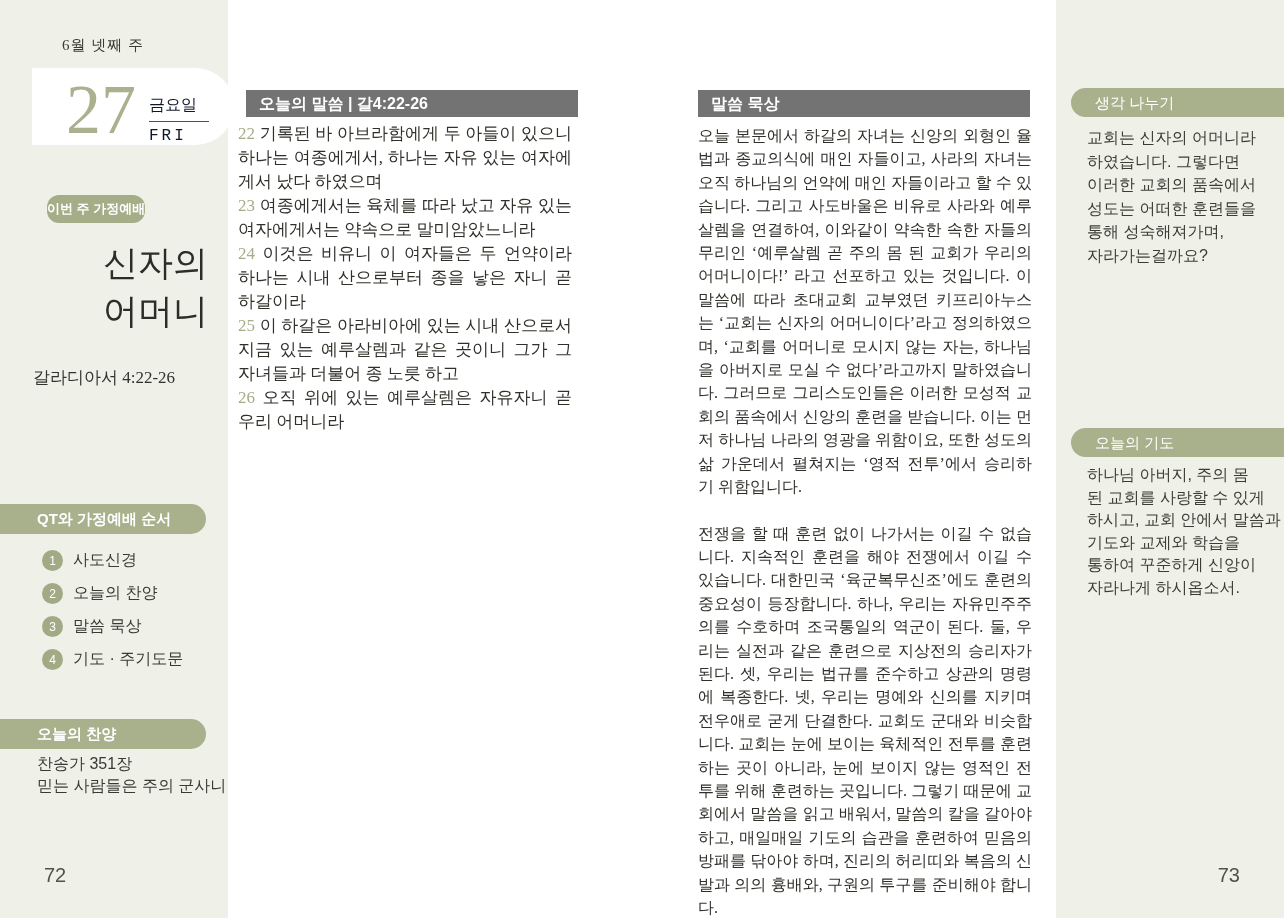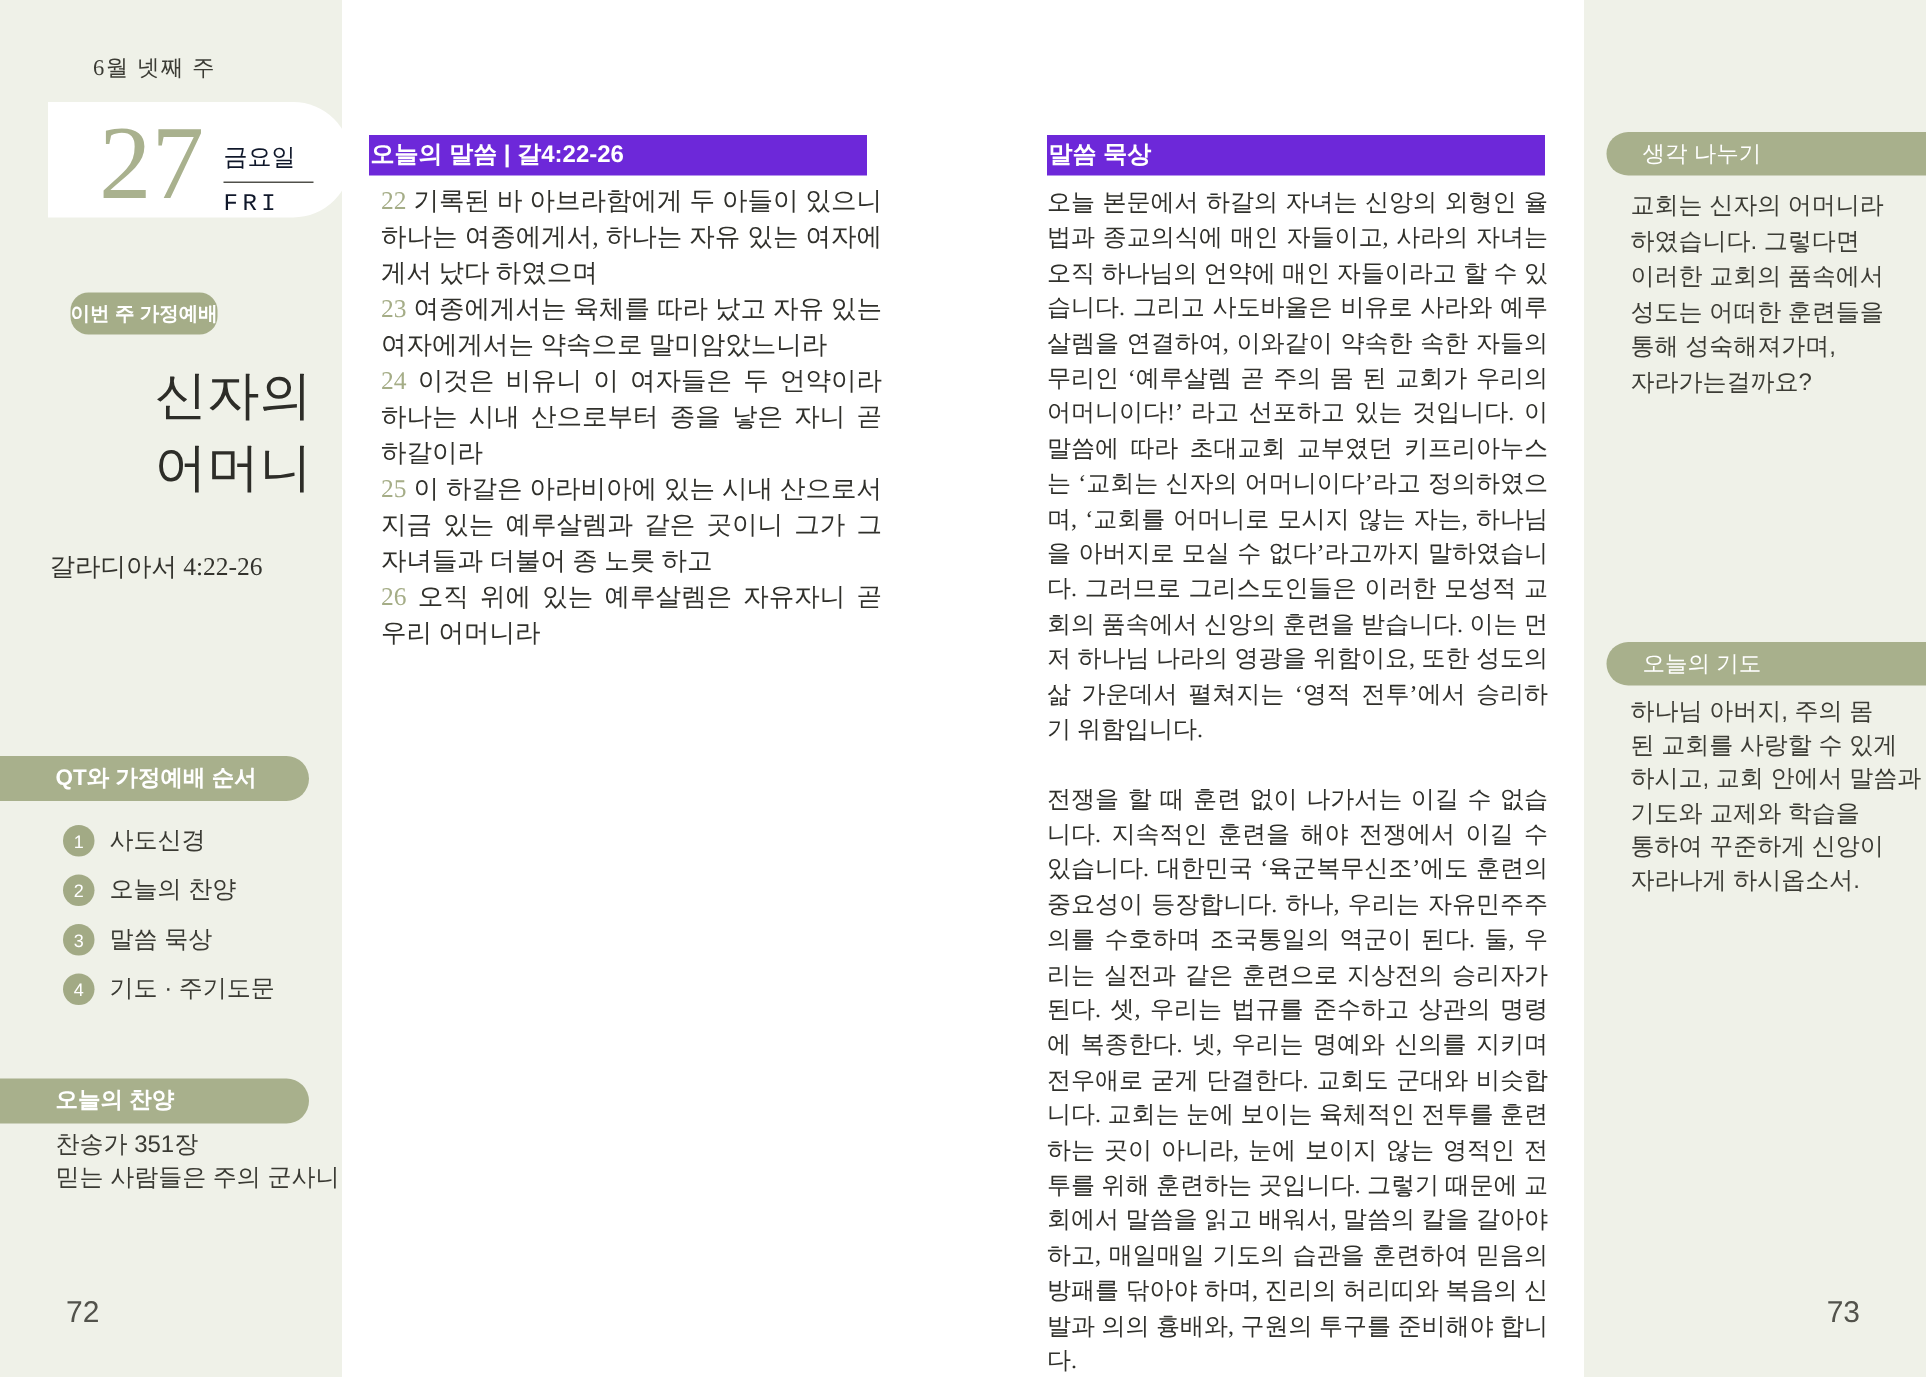--- a/index.html
+++ b/index.html
@@ -54,28 +54,28 @@
     font-size:12px; display:flex; align-items:center; justify-content:center; flex:none;
   }
   .hymn-text { position:absolute; left:37px; top:753px; font-size:16px; line-height:22px; color:#3a3a33; }
   .page-num { position:absolute; top:864px; font-size:20px; color:#52524b; }
   .page-num-left  { left:44px; }
   .page-num-right { left:1190px; width:50px; text-align:right; }
 
   
   .col-header {
     position:absolute; top:90px; height:27px; box-sizing:border-box;
-    background:#6d28d9; color:#ffffff; font-weight:bold; font-size:16px;
-    line-height:27px; padding-left:1px;
+    background:#737373; color:#ffffff; font-weight:bold; font-size:16px;
+    line-height:27px; padding-left:13px;
   }
   .scripture-header  { left:246px; width:332px; }
   .meditation-header { left:698px; width:332px; }
 
   .verses {
-    position:absolute; left:254px; top:122px; width:334px;
+    position:absolute; left:238px; top:122px; width:334px;
     font-family:"Liberation Serif", serif; font-size:17px; line-height:24px;
     color:#30302b; text-align:justify;
   }
   .verse { margin:0; }
   .vnum { color:#a5ad87; }
 
   .meditation {
     position:absolute; left:698px; top:124px; width:334px;
     font-family:"Liberation Serif", serif; font-size:16px; line-height:23.4px;
     color:#30302b; text-align:justify;

